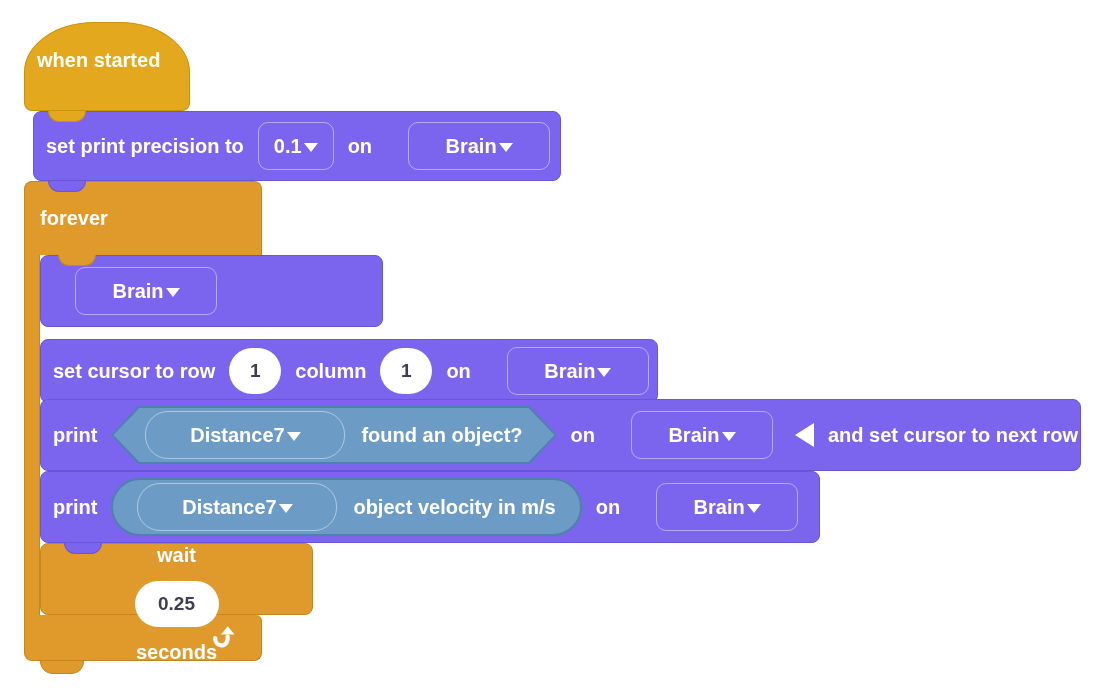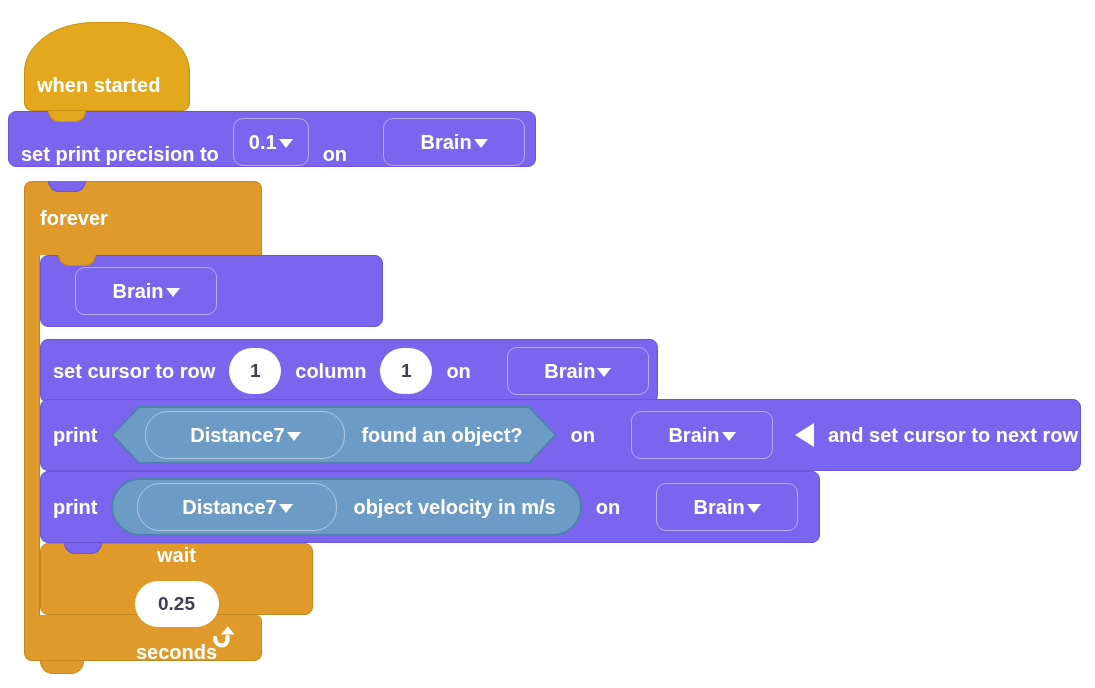--- a/index.html
+++ b/index.html
@@ -10,21 +10,21 @@
   .block{
     position:absolute;display:flex;align-items:center;gap:14px;
     color:#ffffff;font-size:20px;white-space:nowrap;
     padding:0 12px;box-sizing:border-box;
   }
   .purple{background:#7B65EE;border:1px solid #6A55D8;border-radius:8px;}
   .gold{background:#E3A81E;border:1px solid #C9920E;}
   .orange{background:#E09A2B;border:1px solid #C5861D;border-radius:8px;}
   .hat{
     border-radius:70px 70px 8px 8px / 50px 50px 8px 8px;
-    align-items:flex-end;padding-bottom:13px;
+    align-items:center;padding-bottom:13px;
   }
   .c-head{border-radius:8px 8px 0 0;border-bottom:none;padding-left:15px;}
   .c-arm{position:absolute;background:#E09A2B;border-left:1px solid #C5861D;border-right:1px solid #C5861D;box-sizing:border-box;}
   .c-foot{border-radius:0 6px 8px 8px;border-top:none;}
   .tab{
     position:absolute;height:11px;width:38px;z-index:3;box-sizing:border-box;
     border-radius:0 0 11px 11px;
   }
   .tab.gold-t{background:#E3A81E;border:1px solid #C9920E;border-top:none;}
   .tab.purple-t{background:#7B65EE;border:1px solid #6A55D8;border-top:none;}
@@ -66,21 +66,21 @@
 </head>
 <body>
 
 <div class="canvas">
 
   <div class="block gold hat" style="left:24px;top:22px;width:166px;height:89px;">
     <span class="label">when started</span>
   </div>
   <div class="tab gold-t" style="left:48px;top:111px;"></div>
 
-  <div class="block purple" style="left:8px;top:111px;width:528px;height:56px;align-items:flex-end;">
+  <div class="block purple" style="left:33px;top:111px;width:528px;height:70px;">
     <span class="label">set print precision to</span>
     <span class="dd">
       <span>0.1</span>
       <span class="caret"></span>
     </span>
     <span class="label">on</span>
     <span class="dd brain">
       <span>Brain</span>
       <span class="caret"></span>
     </span>

